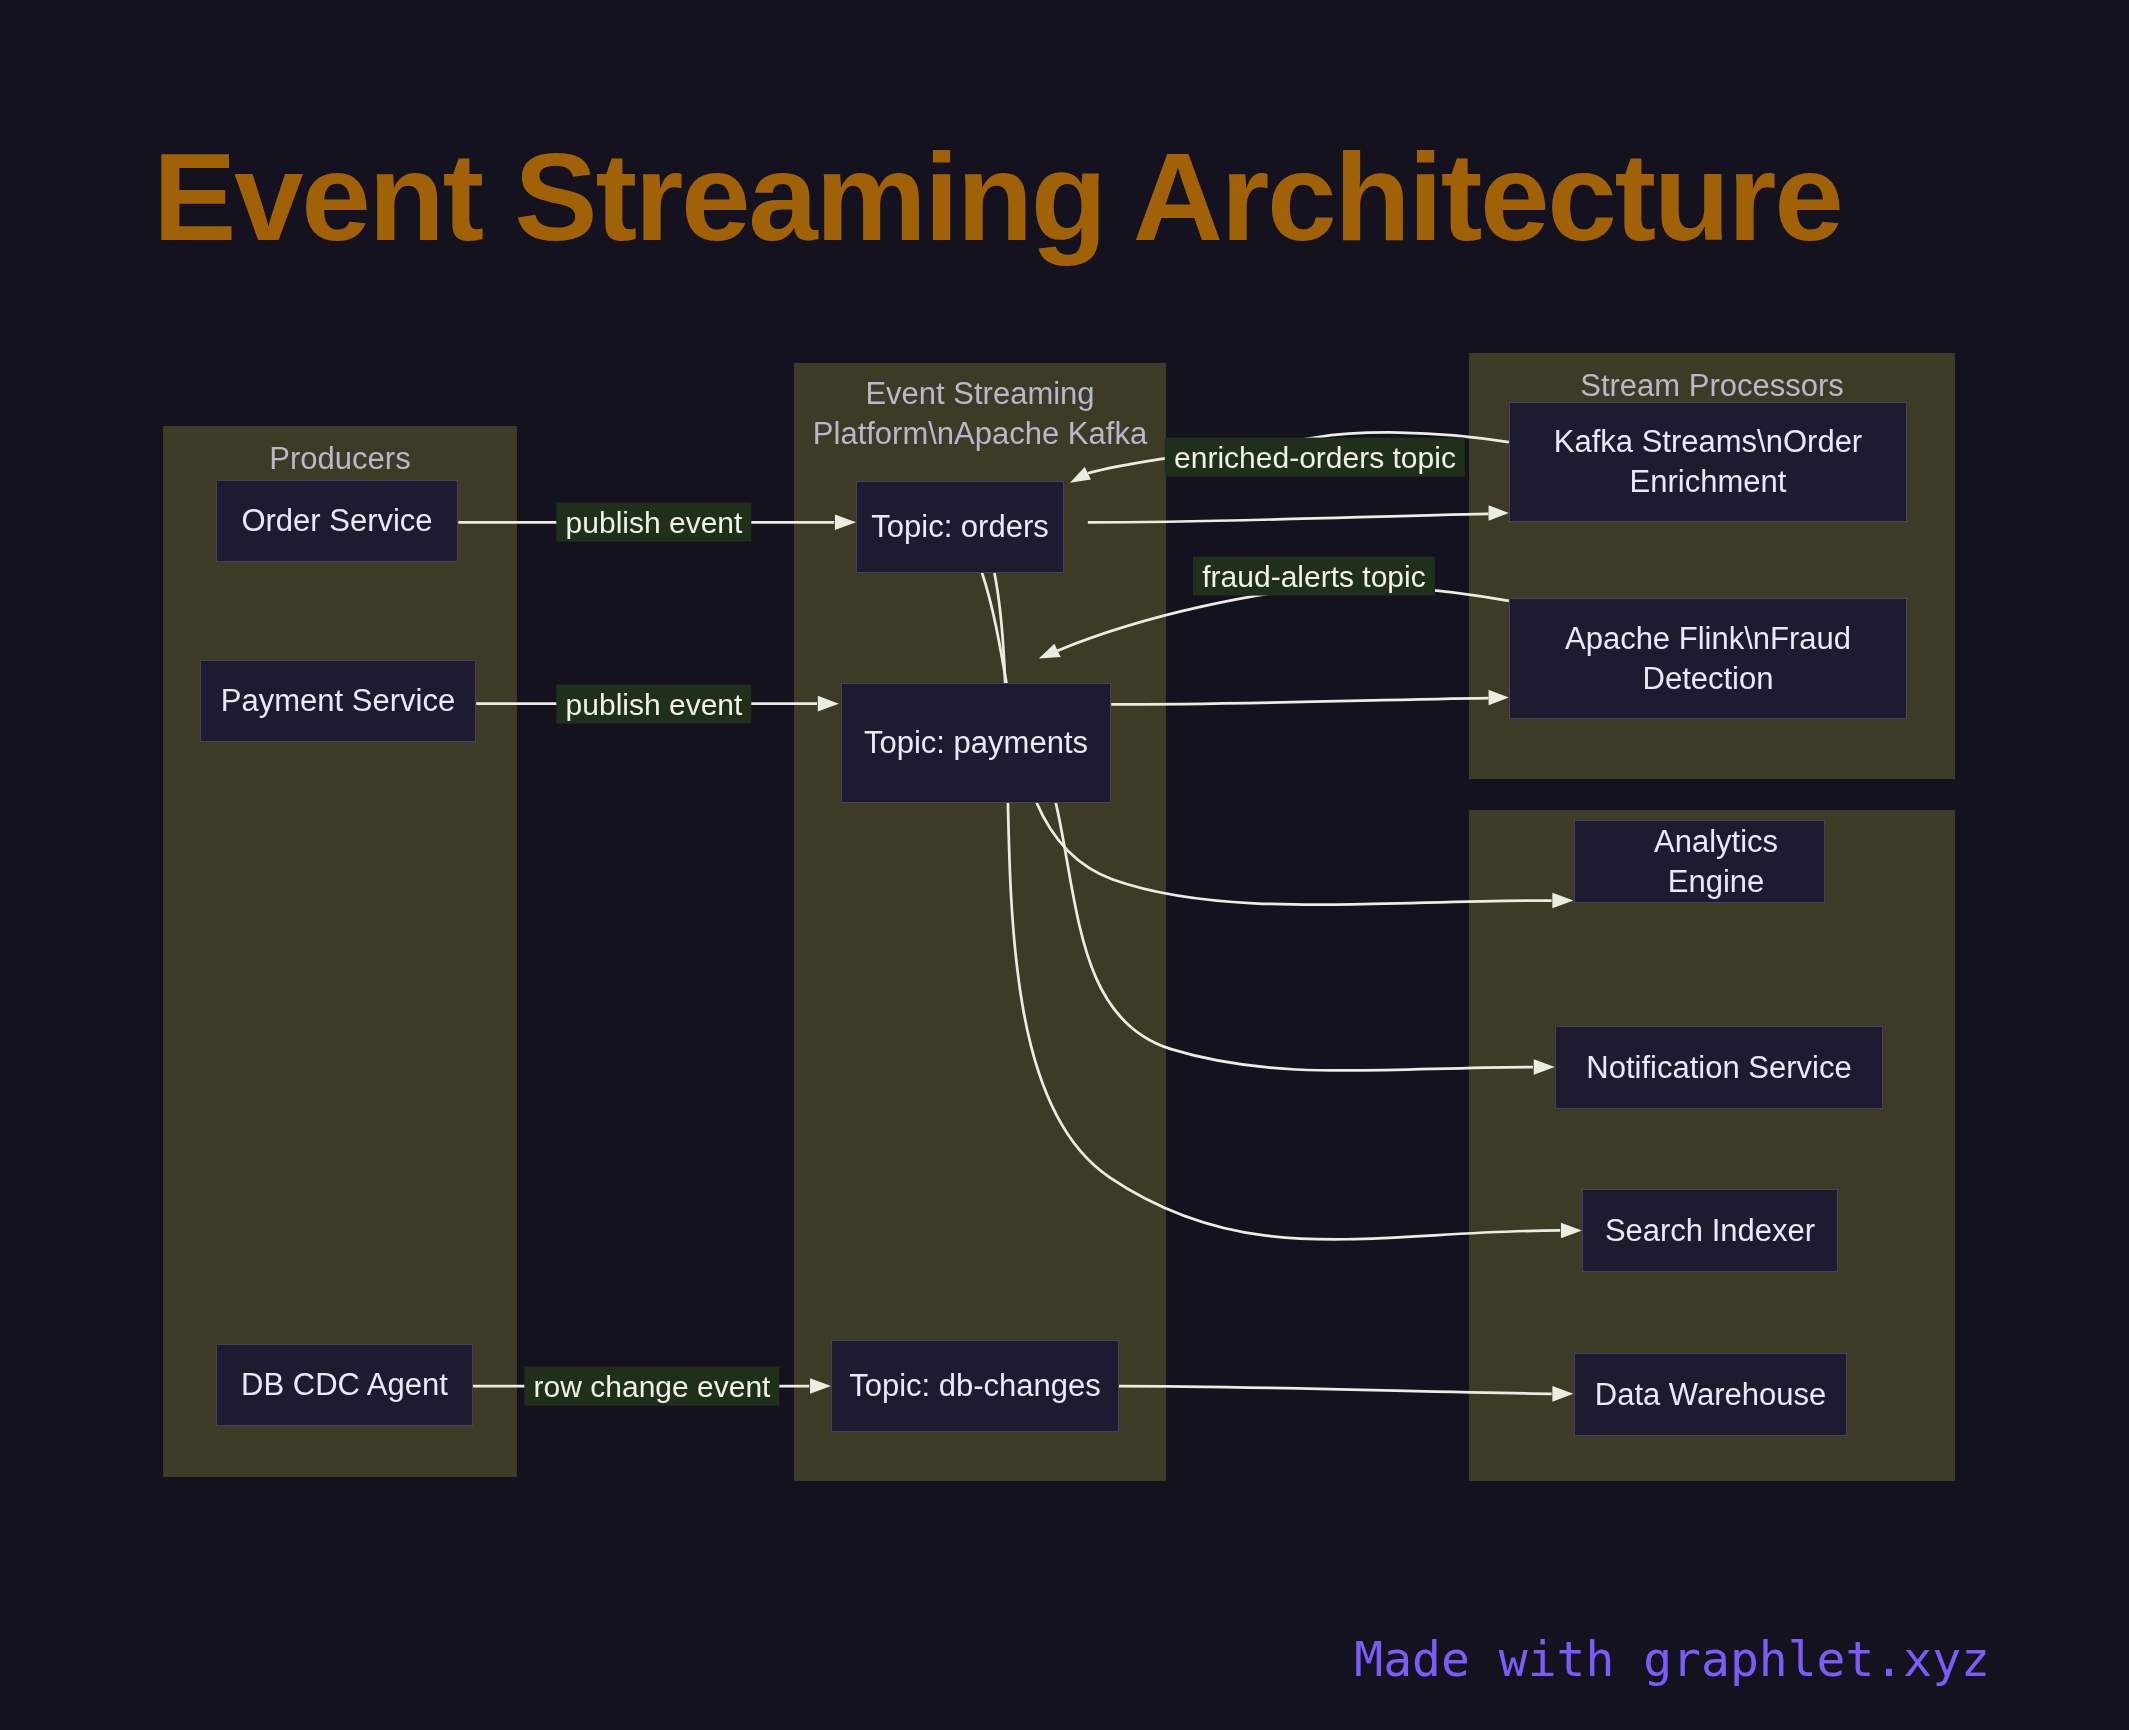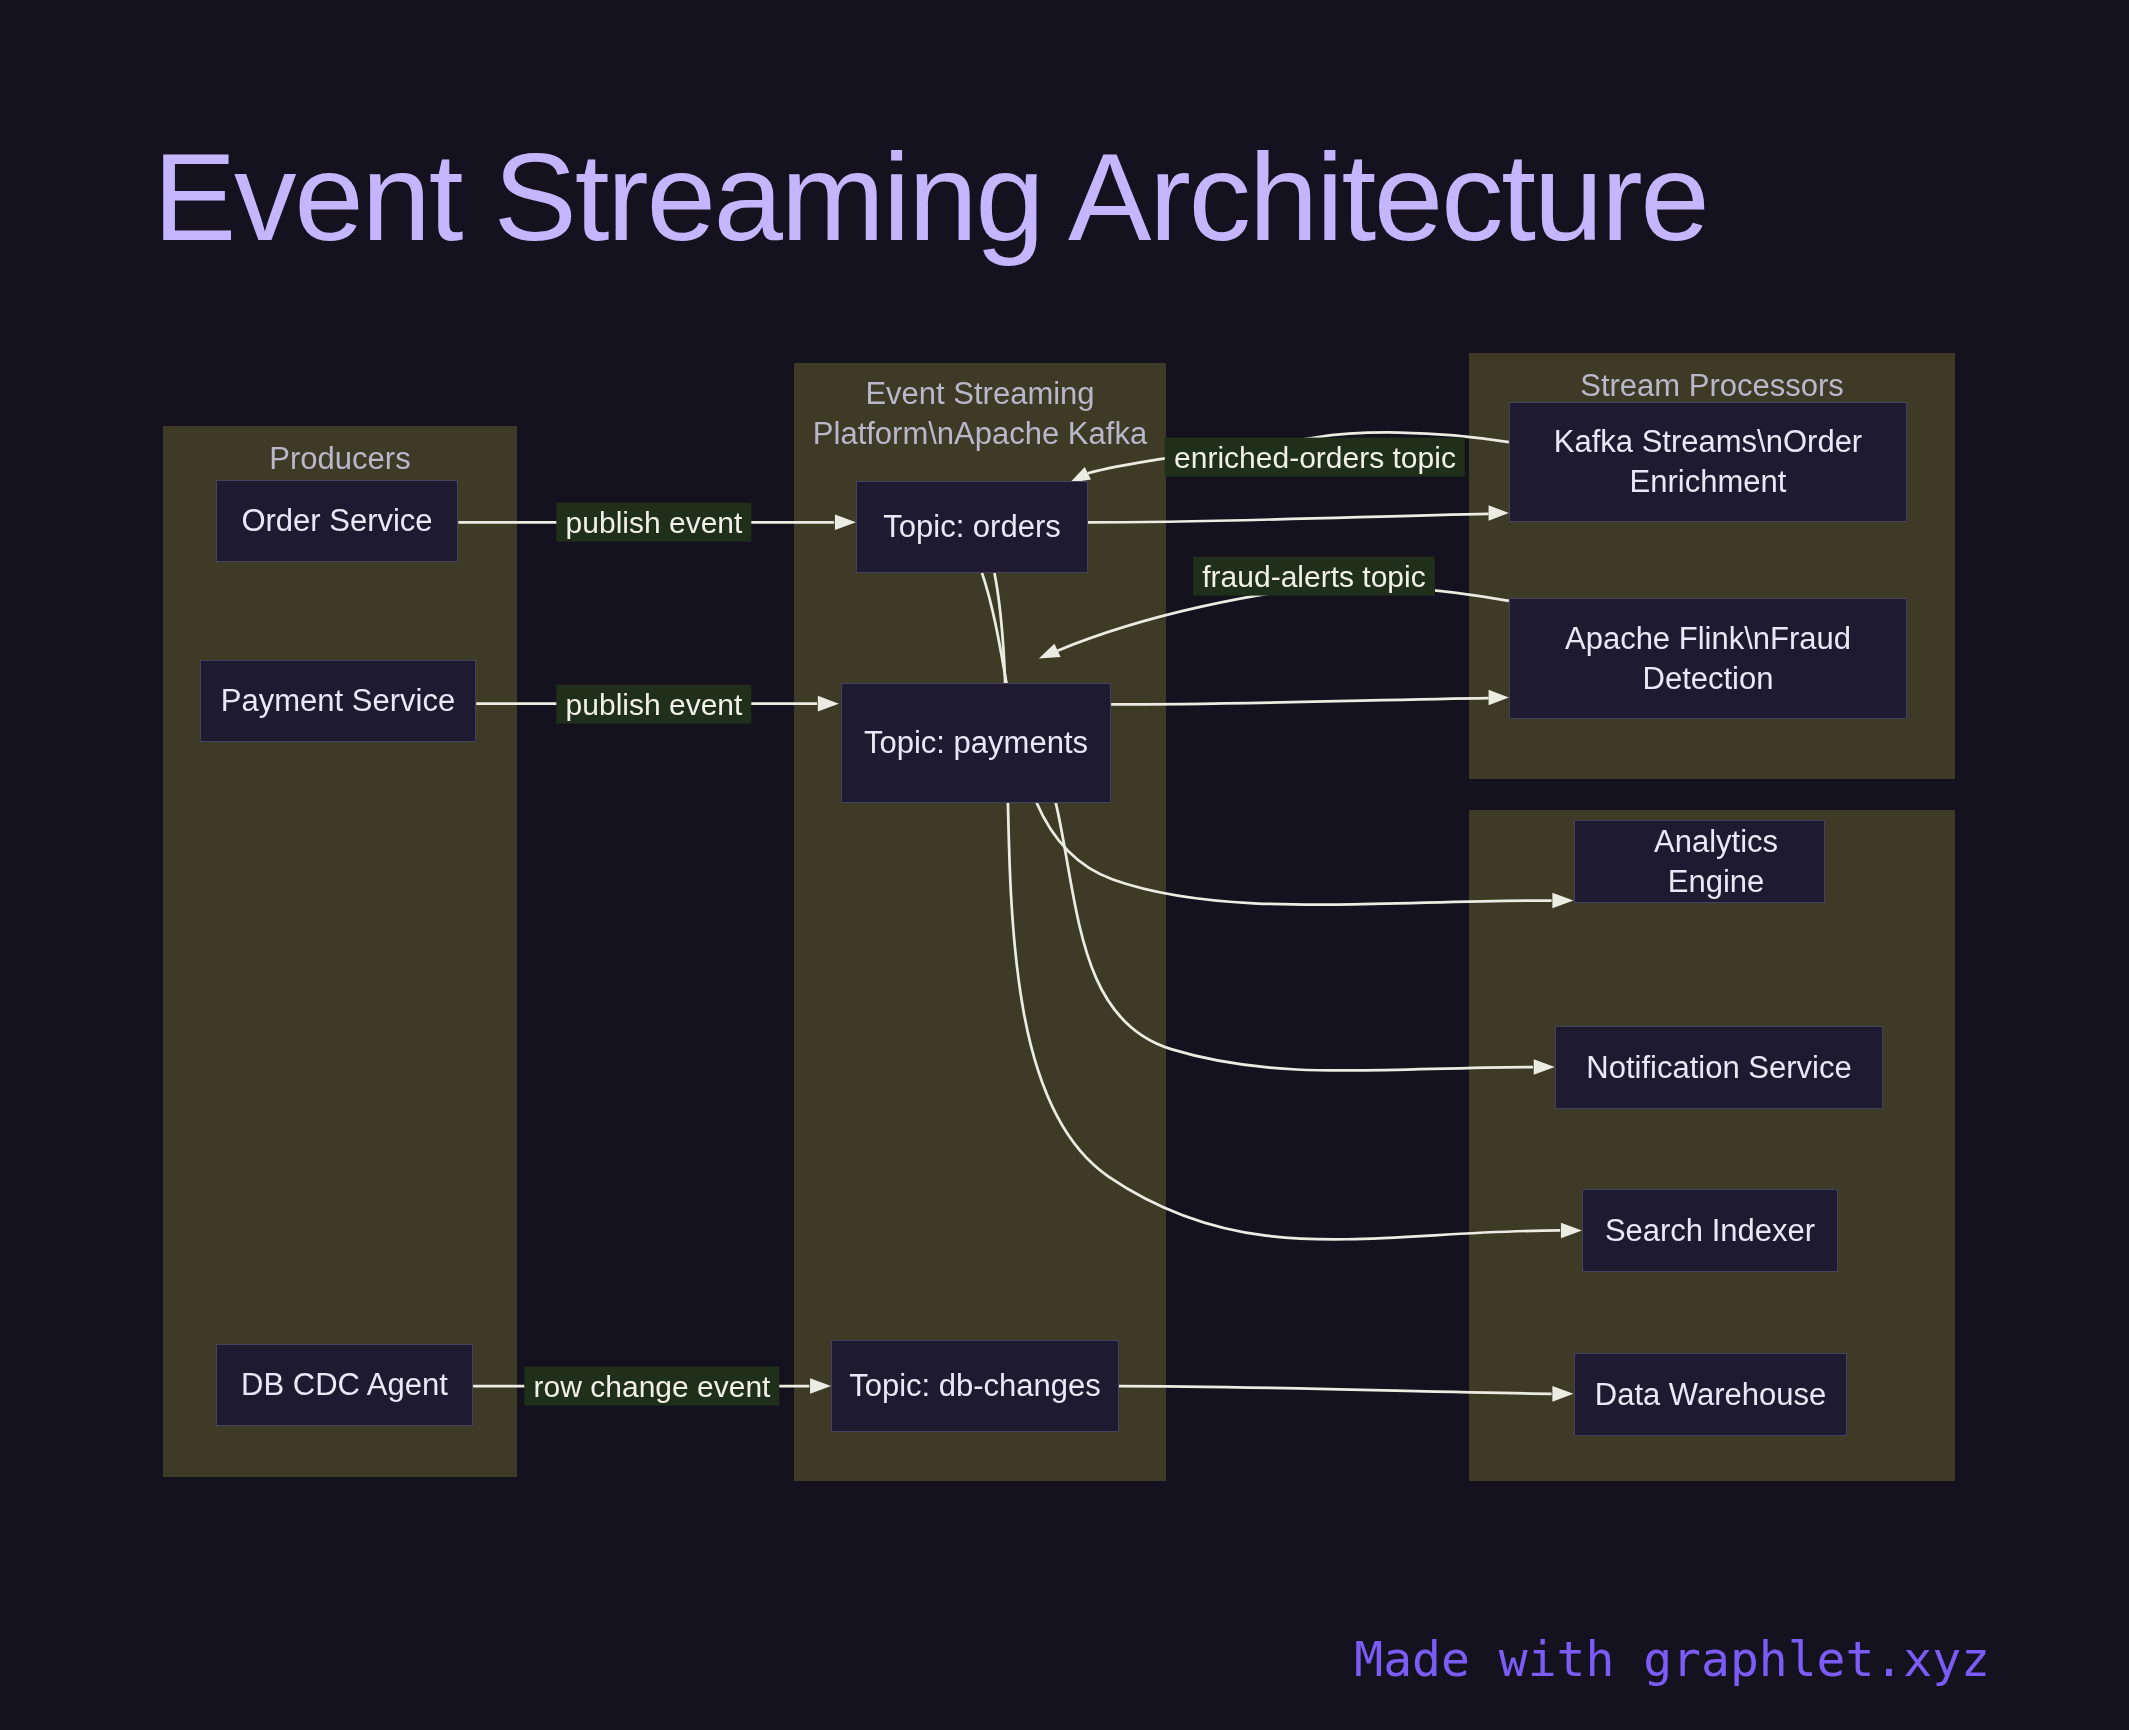--- a/index.html
+++ b/index.html
@@ -1,19 +1,19 @@
 <!DOCTYPE html>
 <html style="font-size:12.5px"><head>
 <meta charset="utf-8">
 <style>
   html,body{margin:0;padding:0;background:#0e0c18;}
   #canvas{position:relative;width:2129px;height:1731px;background:#14121F;overflow:hidden;
           font-family:"Liberation Sans",sans-serif;}
-  .title{position:absolute;left:153px;top:125px;font-size:125px;font-weight:400;
-         letter-spacing:-2.3px;color:#c4b5fd;white-space:nowrap;}
+  .title{position:absolute;left:153px;top:125px;font-size:125px;font-weight:700;
+         letter-spacing:-2.3px;color:#a16207;white-space:nowrap;}
   .group{position:absolute;background:#3D3B26;}
   .group-title{position:absolute;top:12.5px;left:0;width:100%;text-align:center;
                color:#B9B7CA;font-size:31px;line-height:40px;}
   .node{position:absolute;background:#1E1B30;border:1.6px solid #454163;color:#EAE8F6;
         font-size:31px;display:flex;flex-direction:column;align-items:center;
         justify-content:center;text-align:center;line-height:40px;box-sizing:border-box;}
   .edges{position:absolute;left:0;top:0;}
   .edges path{fill:none;stroke:#ECEDE2;stroke-width:3.5px;}
   .edges polygon{fill:#ECEDE2;stroke:none;}
   .pill{position:absolute;transform:translate(-50%,-50%);background:#1F2F1A;
@@ -86,21 +86,21 @@
   <div class="node" style="left:216px;top:480px;width:242px;height:82px;">
     <span>Order Service</span>
   </div>
   <div class="node" style="left:200px;top:660px;width:276px;height:82px;">
     <span>Payment Service</span>
   </div>
   <div class="node" style="left:216px;top:1344px;width:257px;height:82px;">
     <span>DB CDC Agent</span>
   </div>
 
-  <div class="node" style="left:856px;top:481px;width:232px;height:92px;">
+  <div class="node" style="left:856px;top:481px;width:208px;height:92px;">
     <span>Topic: orders</span>
   </div>
   <div class="node" style="left:841px;top:636px;width:270px;height:120px;margin-top:47px;">
     <span>Topic: payments</span>
   </div>
   <div class="node" style="left:1509px;top:402px;width:398px;height:120px;">
     <span>Kafka Streams\nOrder</span>
     <span>Enrichment</span>
   </div>
 

